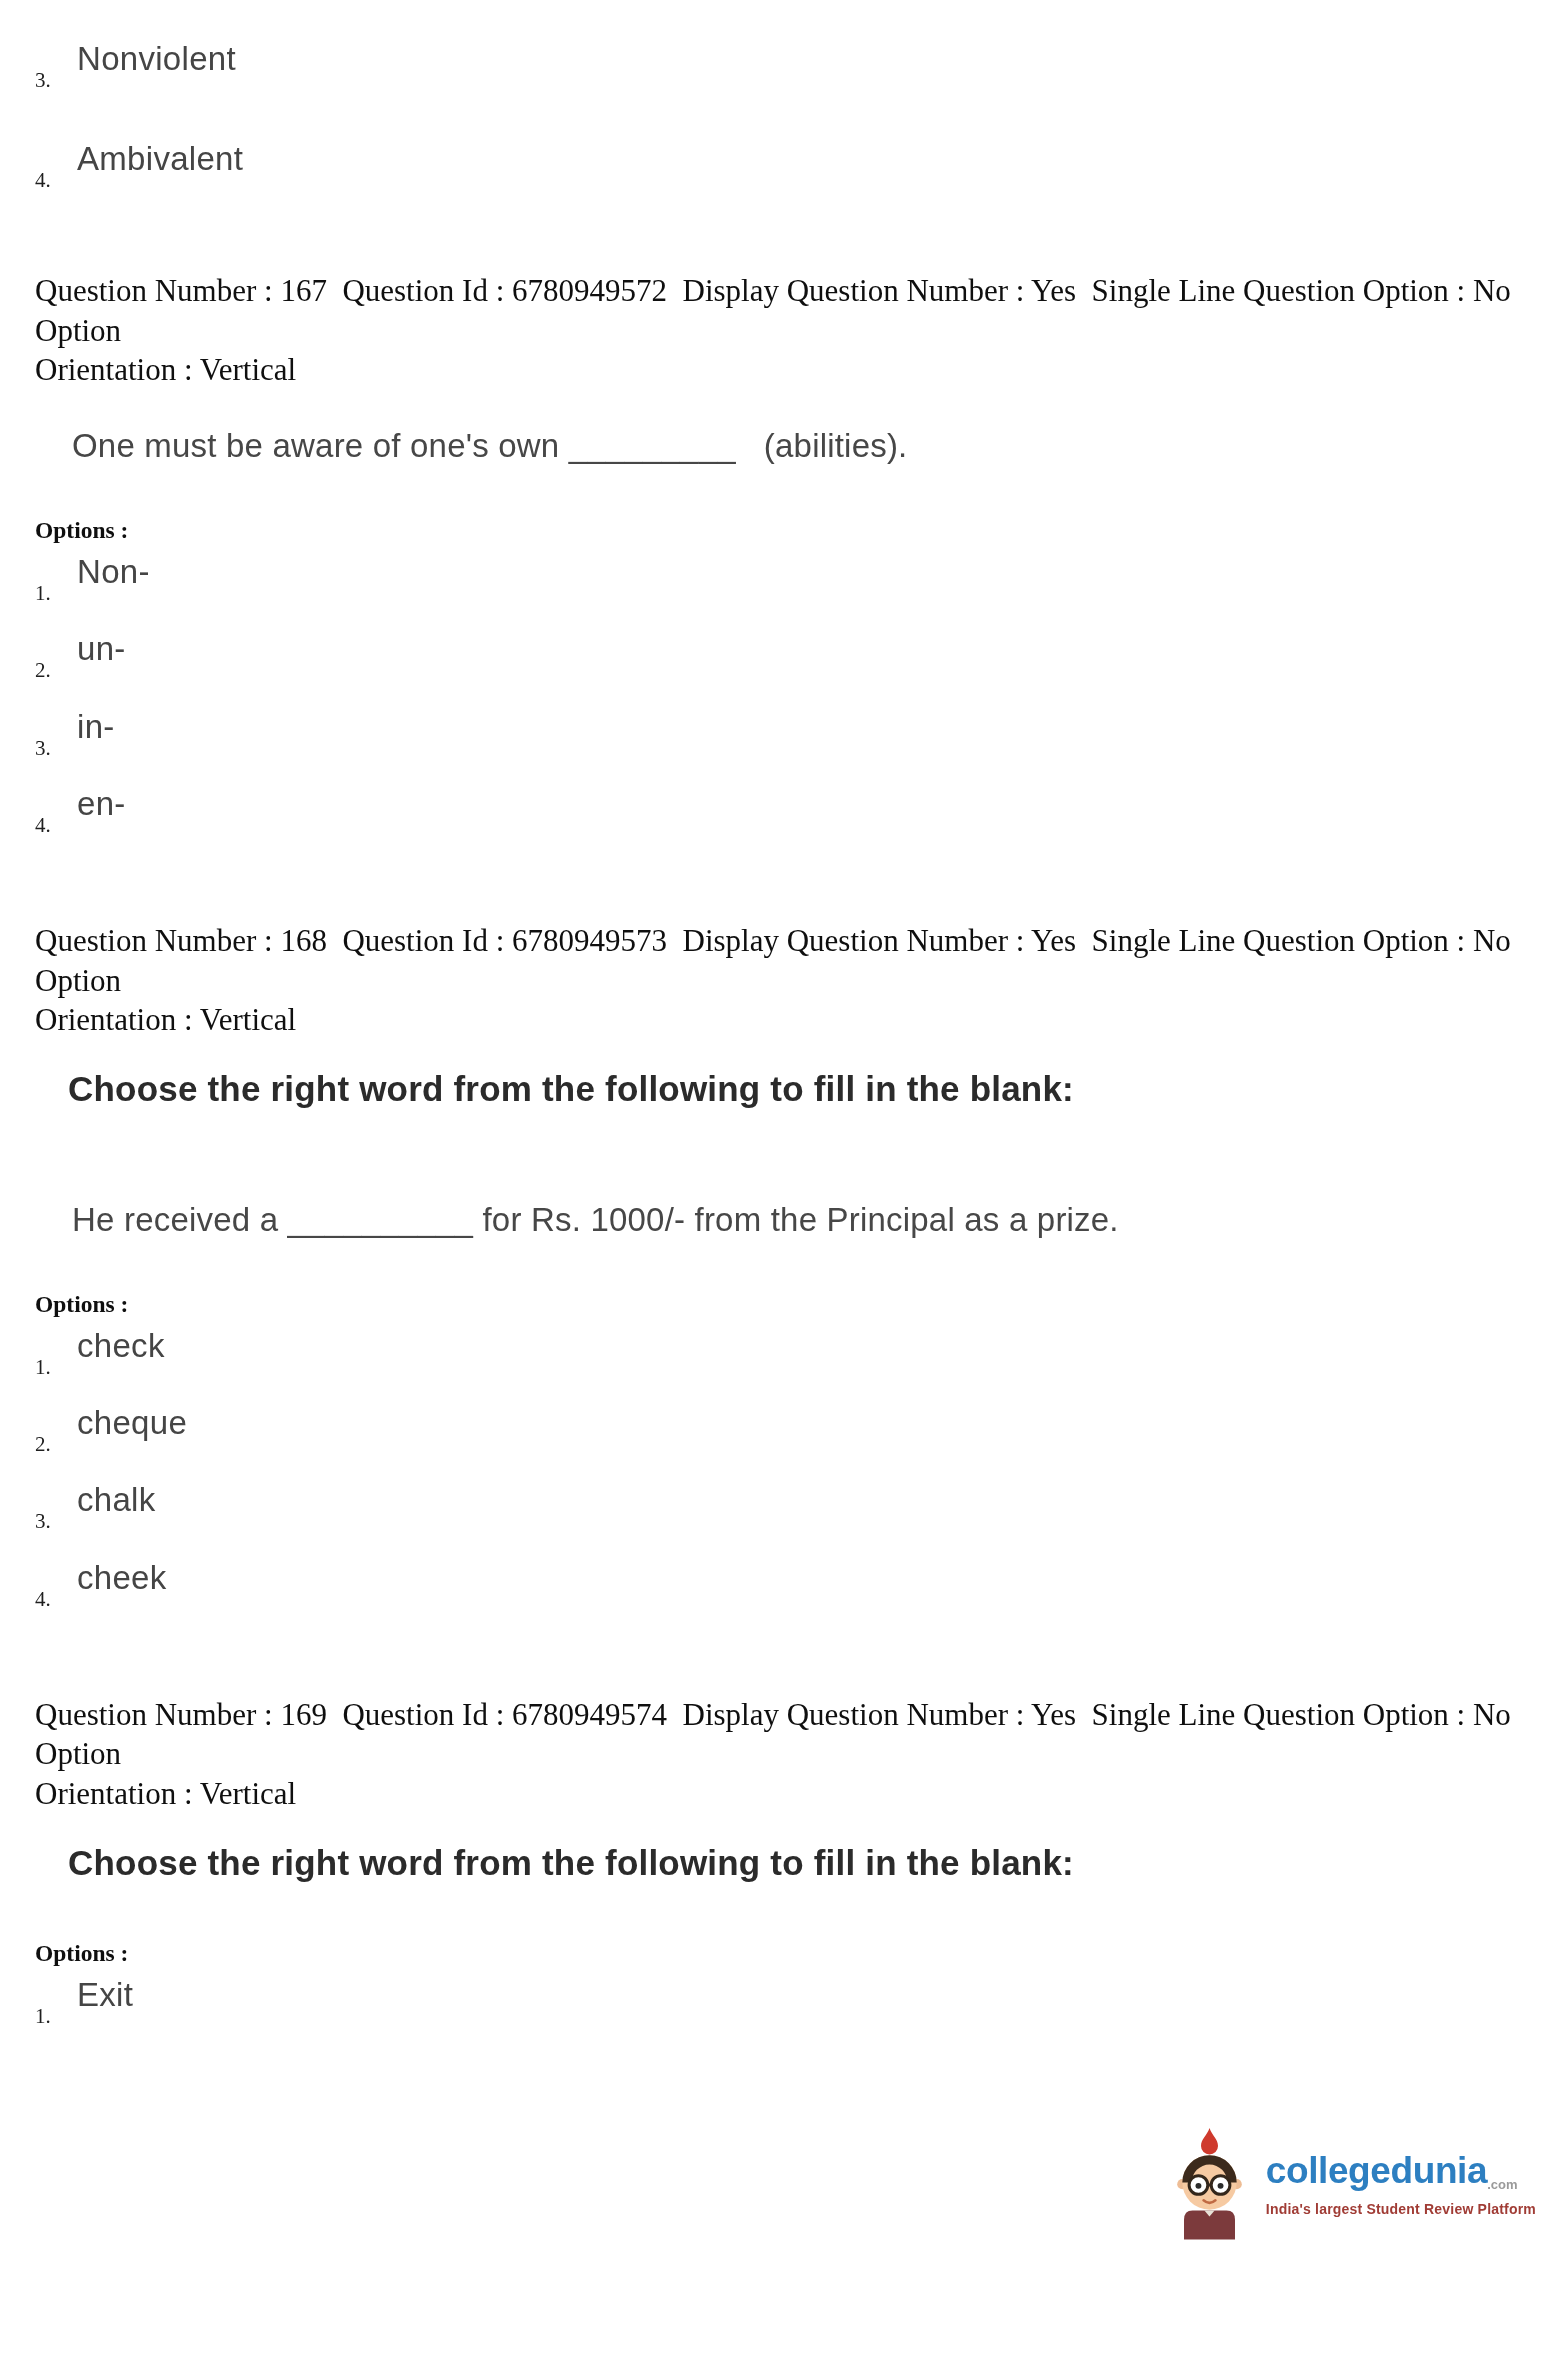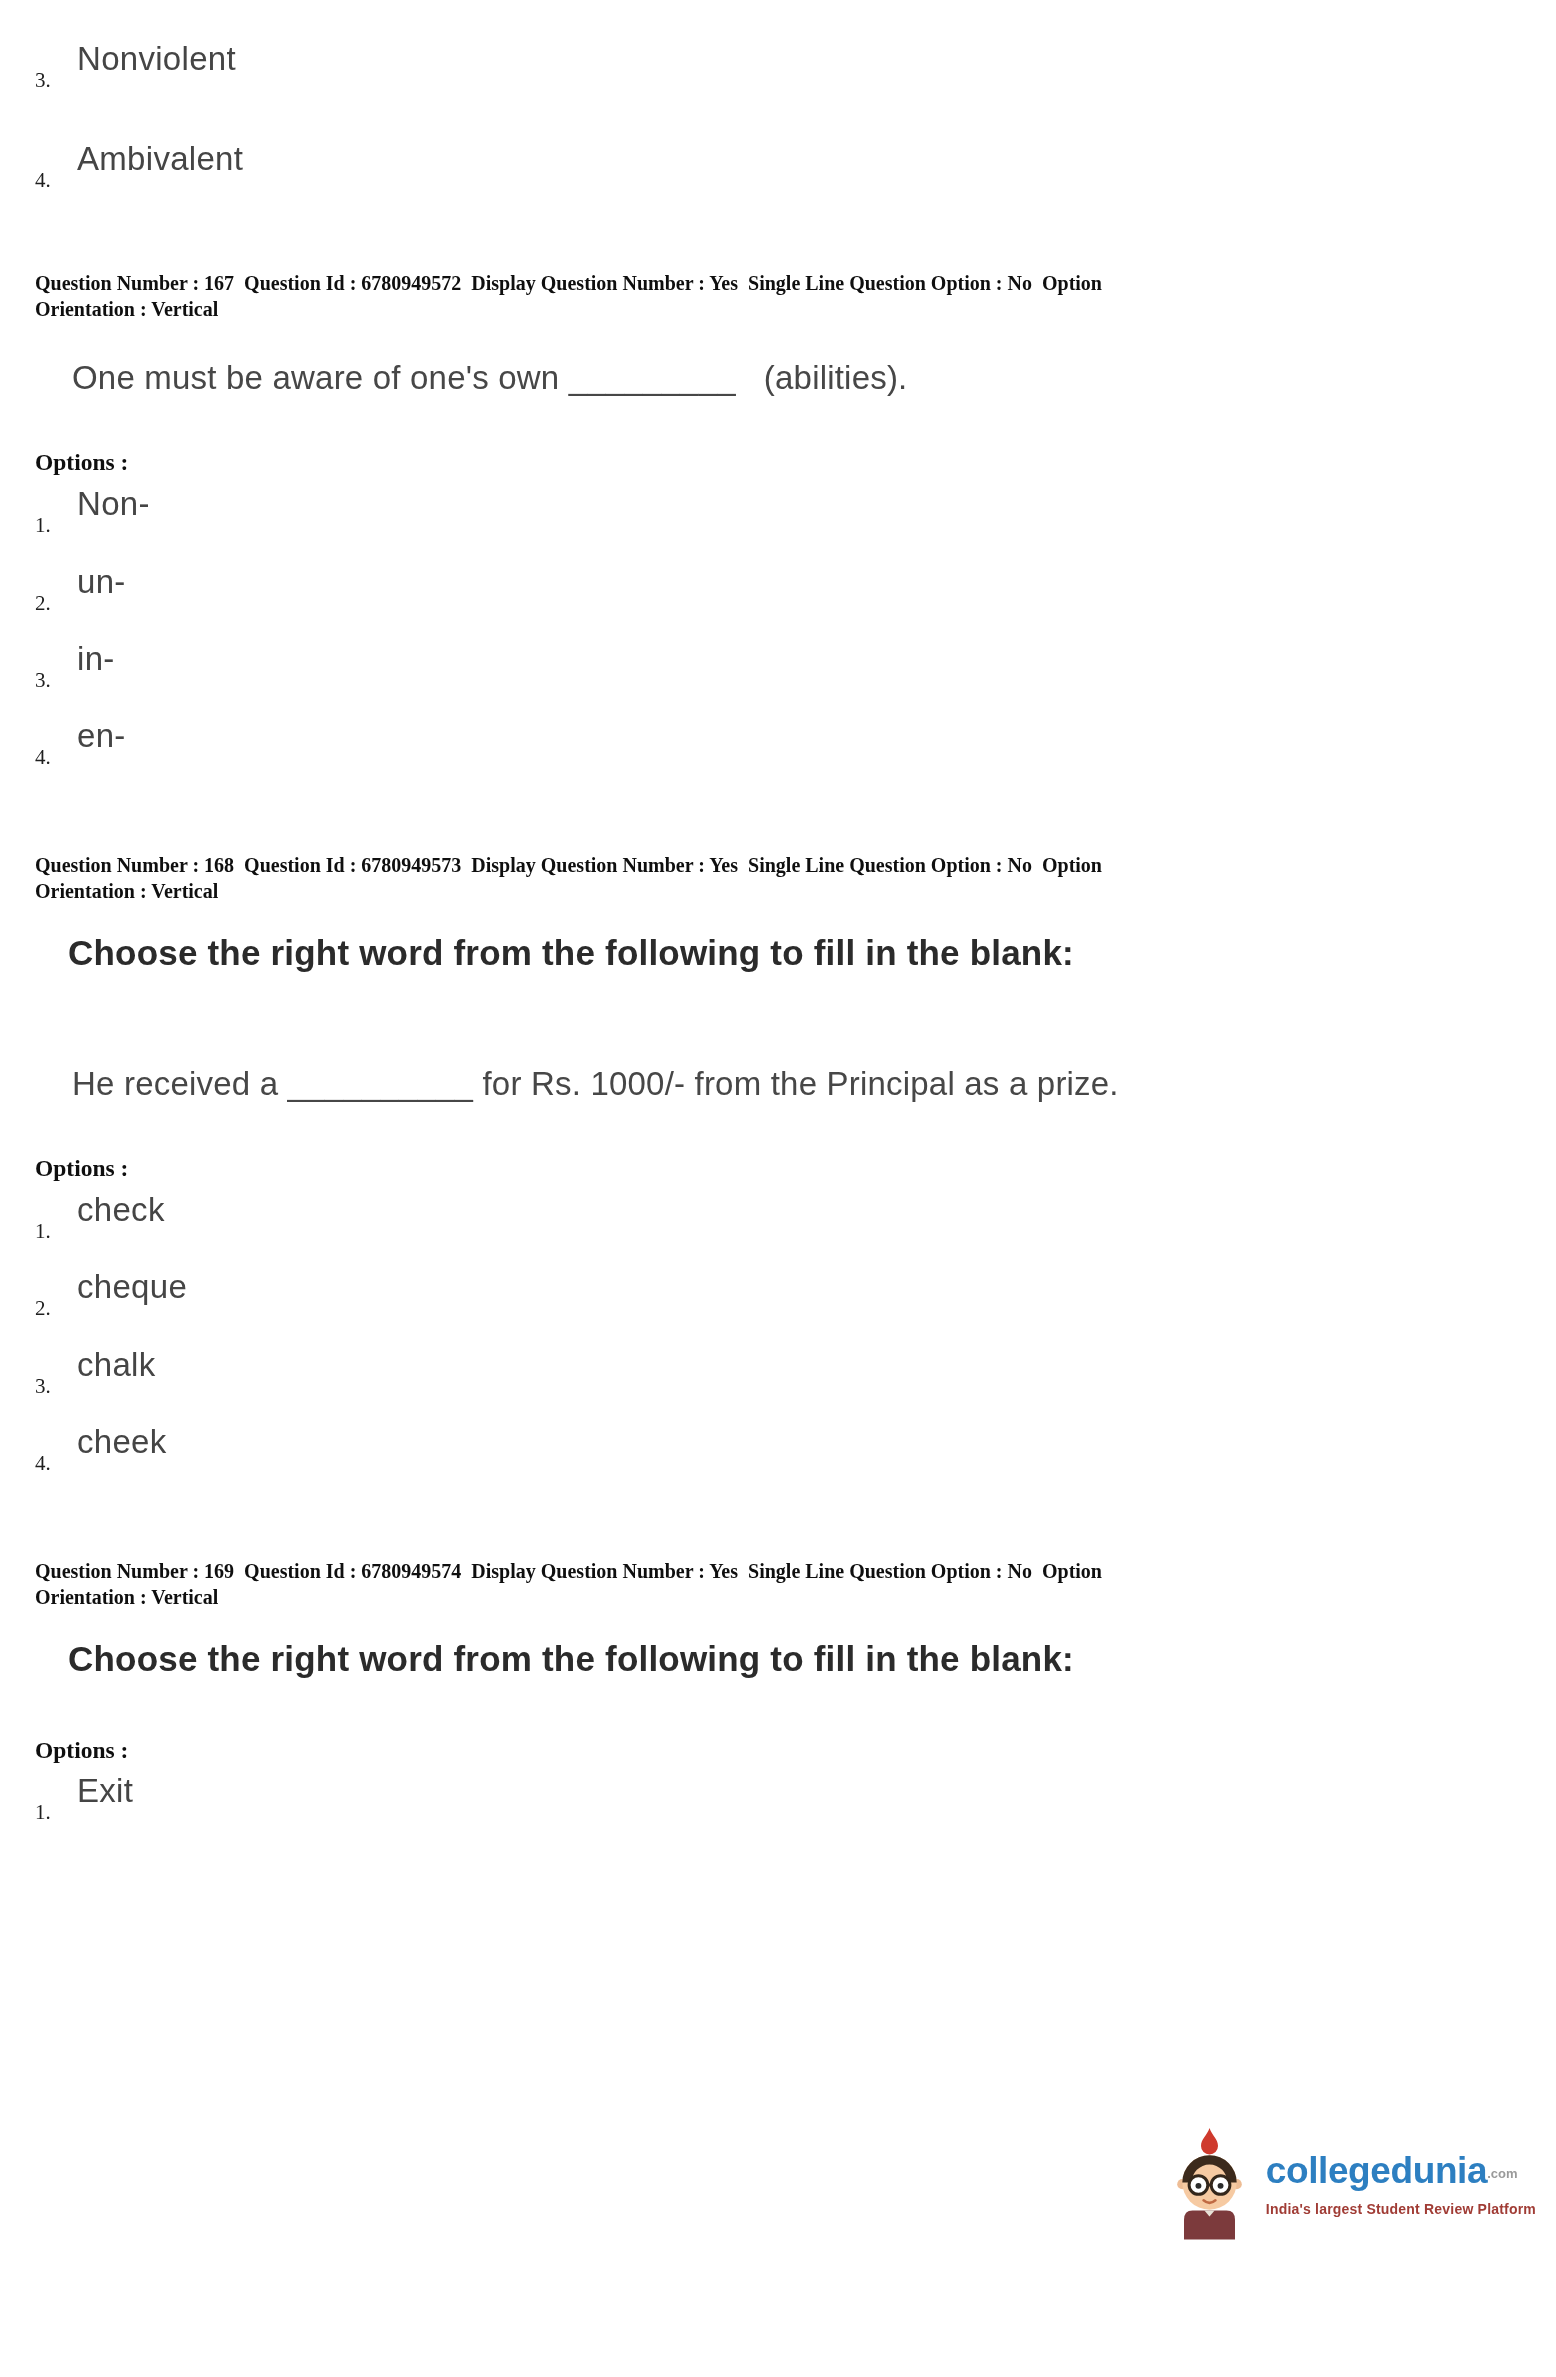--- a/index.html
+++ b/index.html
@@ -29,22 +29,22 @@
     color: #454545;
     letter-spacing: 0.3px;
     line-height: 1.15;
   }
   .lead-opts .opt-row { margin-bottom: 47px; }
 
   .question { margin-top: 83px; }
   .question.first { margin-top: 78px; }
   .meta {
     font-family: "Liberation Serif", serif;
-    font-weight: bold;
-    font-size: 20px;
+    font-weight: normal;
+    font-size: 31px;
     color: #0f0f0f;
     line-height: 1.28;
     white-space: pre-wrap;
   }
   .prompt {
     margin: 23px 0 0 33px;
     font-size: 35px;
     font-weight: bold;
     color: #2b2b2b;
     line-height: 1.5;
@@ -73,21 +73,21 @@
   
   .logo {
     position: absolute;
     top: 2128px;
     right: 21px;
     display: flex;
     align-items: flex-start;
     gap: 14px;
   }
   .logo-text { padding-top: 23px; }
-  .brand-line { display: flex; align-items: center; }
+  .brand-line { display: flex; align-items: flex-end; }
   .brand {
     font-size: 37px;
     font-weight: bold;
     color: #2d7fc1;
     letter-spacing: -0.4px;
     line-height: 1.1;
   }
   .brand-suffix {
     font-size: 13px;
     color: #9a9a9a;

